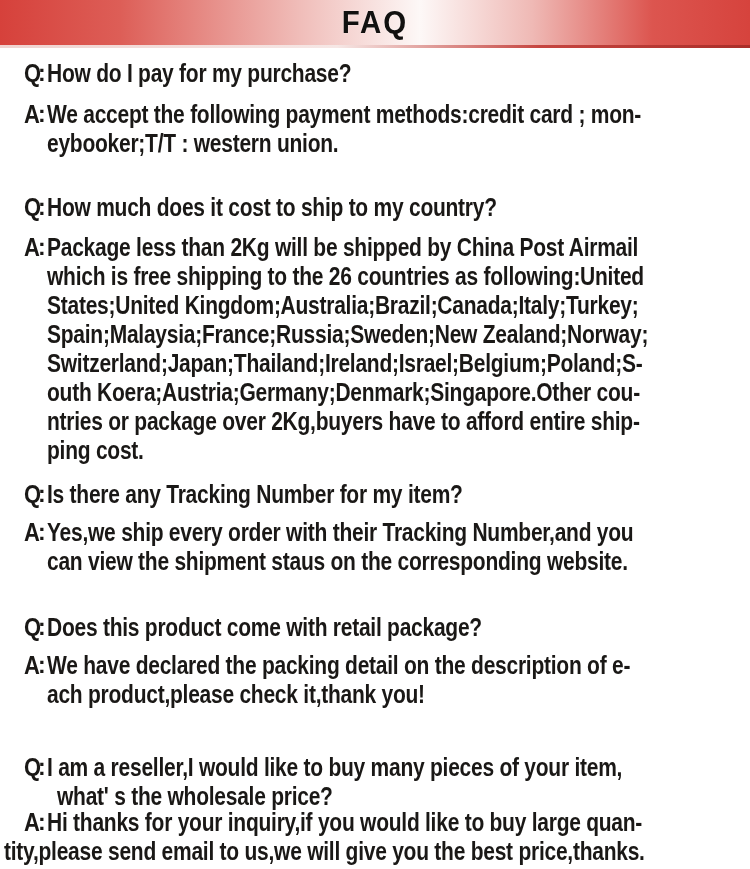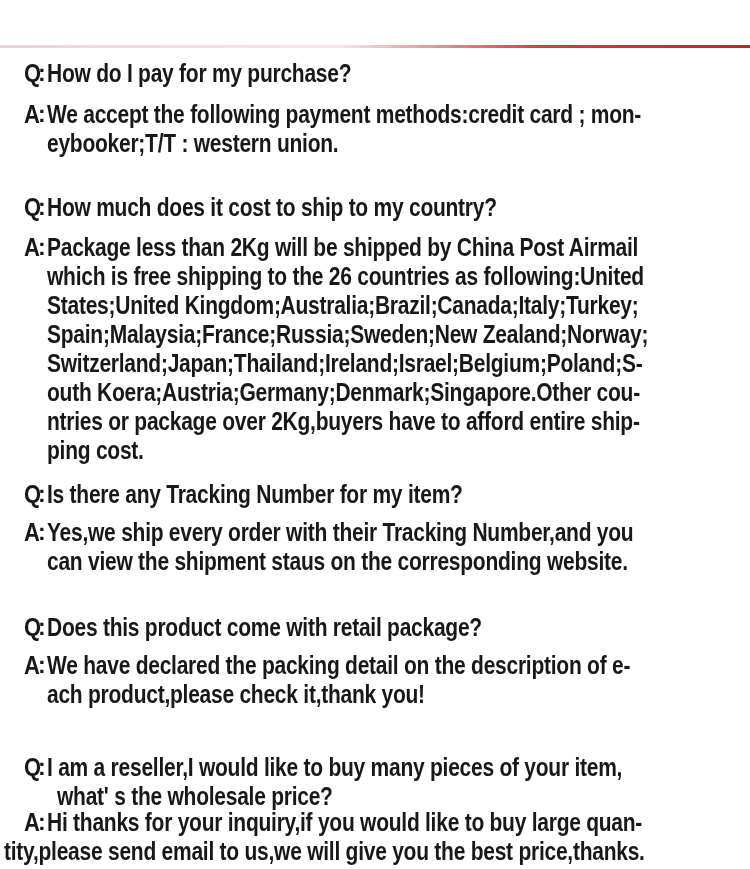--- a/index.html
+++ b/index.html
@@ -59,20 +59,23 @@
   .pos-q2{top:193px;} .pos-a2{top:233px;}
   .pos-q3{top:480px;} .pos-a3{top:518px;}
   .pos-q4{top:613px;} .pos-a4{top:651px;}
   .pos-q5{top:753px;} .pos-a5{top:808px;}
 </style>
 </head>
 <body>
 
 <div class="page">
 
+  <header class="banner">
+    <span class="banner-title">FAQ</span>
+  </header>
   <div class="banner-edge"></div>
 
   <div class="block pos-q1">
     <span class="lbl">Q</span>
     <span class="sep">:</span>
     <div class="lines">
       <div class="line">How do I pay for my purchase?</div>
     </div>
   </div>
   <div class="block pos-a1">

